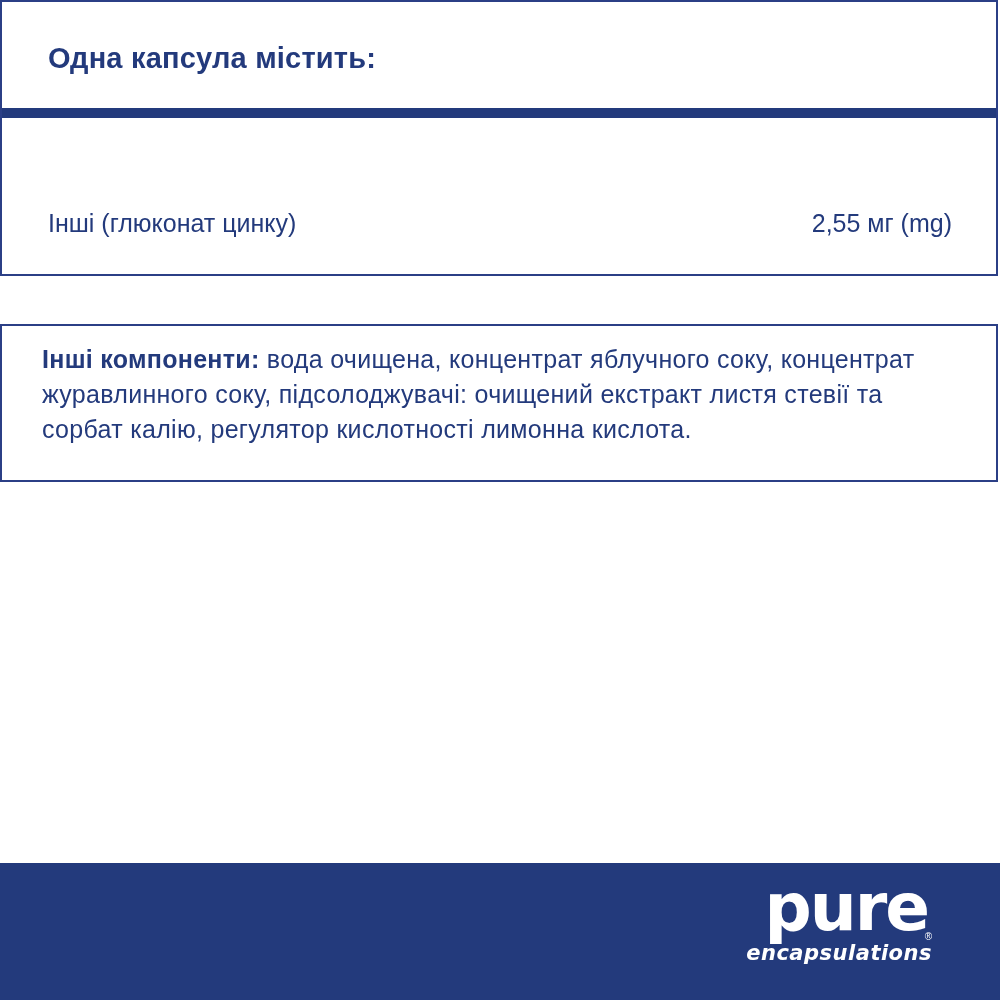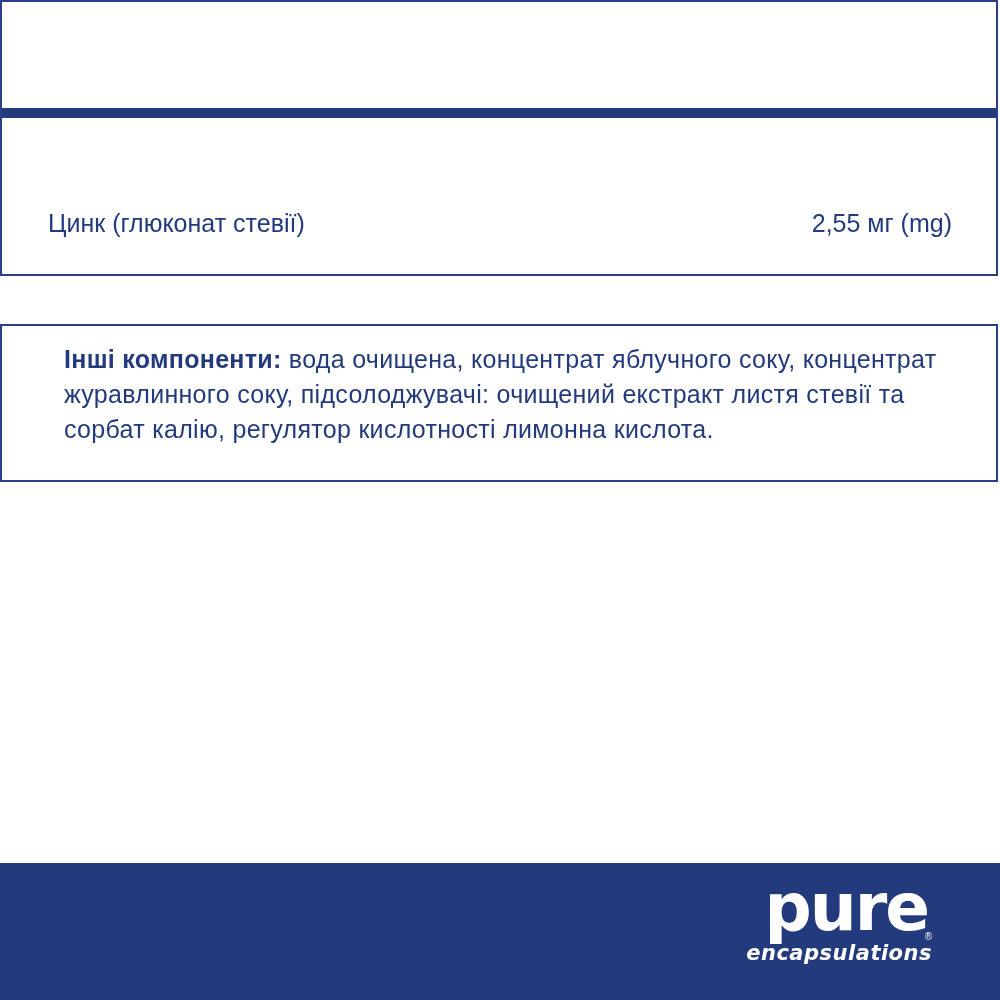--- a/index.html
+++ b/index.html
@@ -33,21 +33,21 @@
     .box1 .row-value {
       position: absolute; right: 44px; top: 207px;
       font-size: 25px; color: #233a7c;
     }
     .box2 {
       position: absolute; left: 0; top: 324px; width: 998px; height: 158px;
       border: 2px solid #2b3f86; box-sizing: border-box;
     }
     .box2 .para {
       position: absolute; left: 40px; top: 16px; width: 900px;
-      font-size: 25px; line-height: 35px; color: #233a7c; letter-spacing: 0.3px; margin-left: 22px;
+      font-size: 25px; line-height: 35px; color: #233a7c; letter-spacing: 0.3px;
     }
     .box2 .para b { font-weight: bold; }
     .footer {
       position: absolute; left: 0; top: 863px; width: 1000px; height: 137px;
       background: #233a7c;
     }
     .logo {
       position: absolute; right: 68px; top: 22px; width: 240px; height: 90px;
       color: #ffffff; text-align: right;
     }
@@ -62,22 +62,23 @@
       font-size: 21px; letter-spacing: 0.5px;
     }
     .logo .reg {
       position: absolute; right: 0; top: 46px; font-size: 10px;
     }
   </style>
 </head>
 <body>
 
 <div class="box1">
+  <div class="title">Одна капсула містить:</div>
   <div class="rule"></div>
-  <div class="row-name">Цинк (глюконат стевії)</div>
+  <div class="row-name">Інші (глюконат цинку)</div>
   <div class="row-value">2,55 мг (mg)</div>
 </div>
 
 <div class="box2">
   <div class="para"><b>Інші компоненти:</b><span> вода очищена, концентрат яблучного соку, концентрат журавлинного соку, підсолоджувачі: очищений екстракт листя стевії та сорбат калію, регулятор кислотності лимонна кислота.</span></div>
 </div>
 
 <div class="footer">
   <div class="logo">
     <div class="pure">pure</div>

